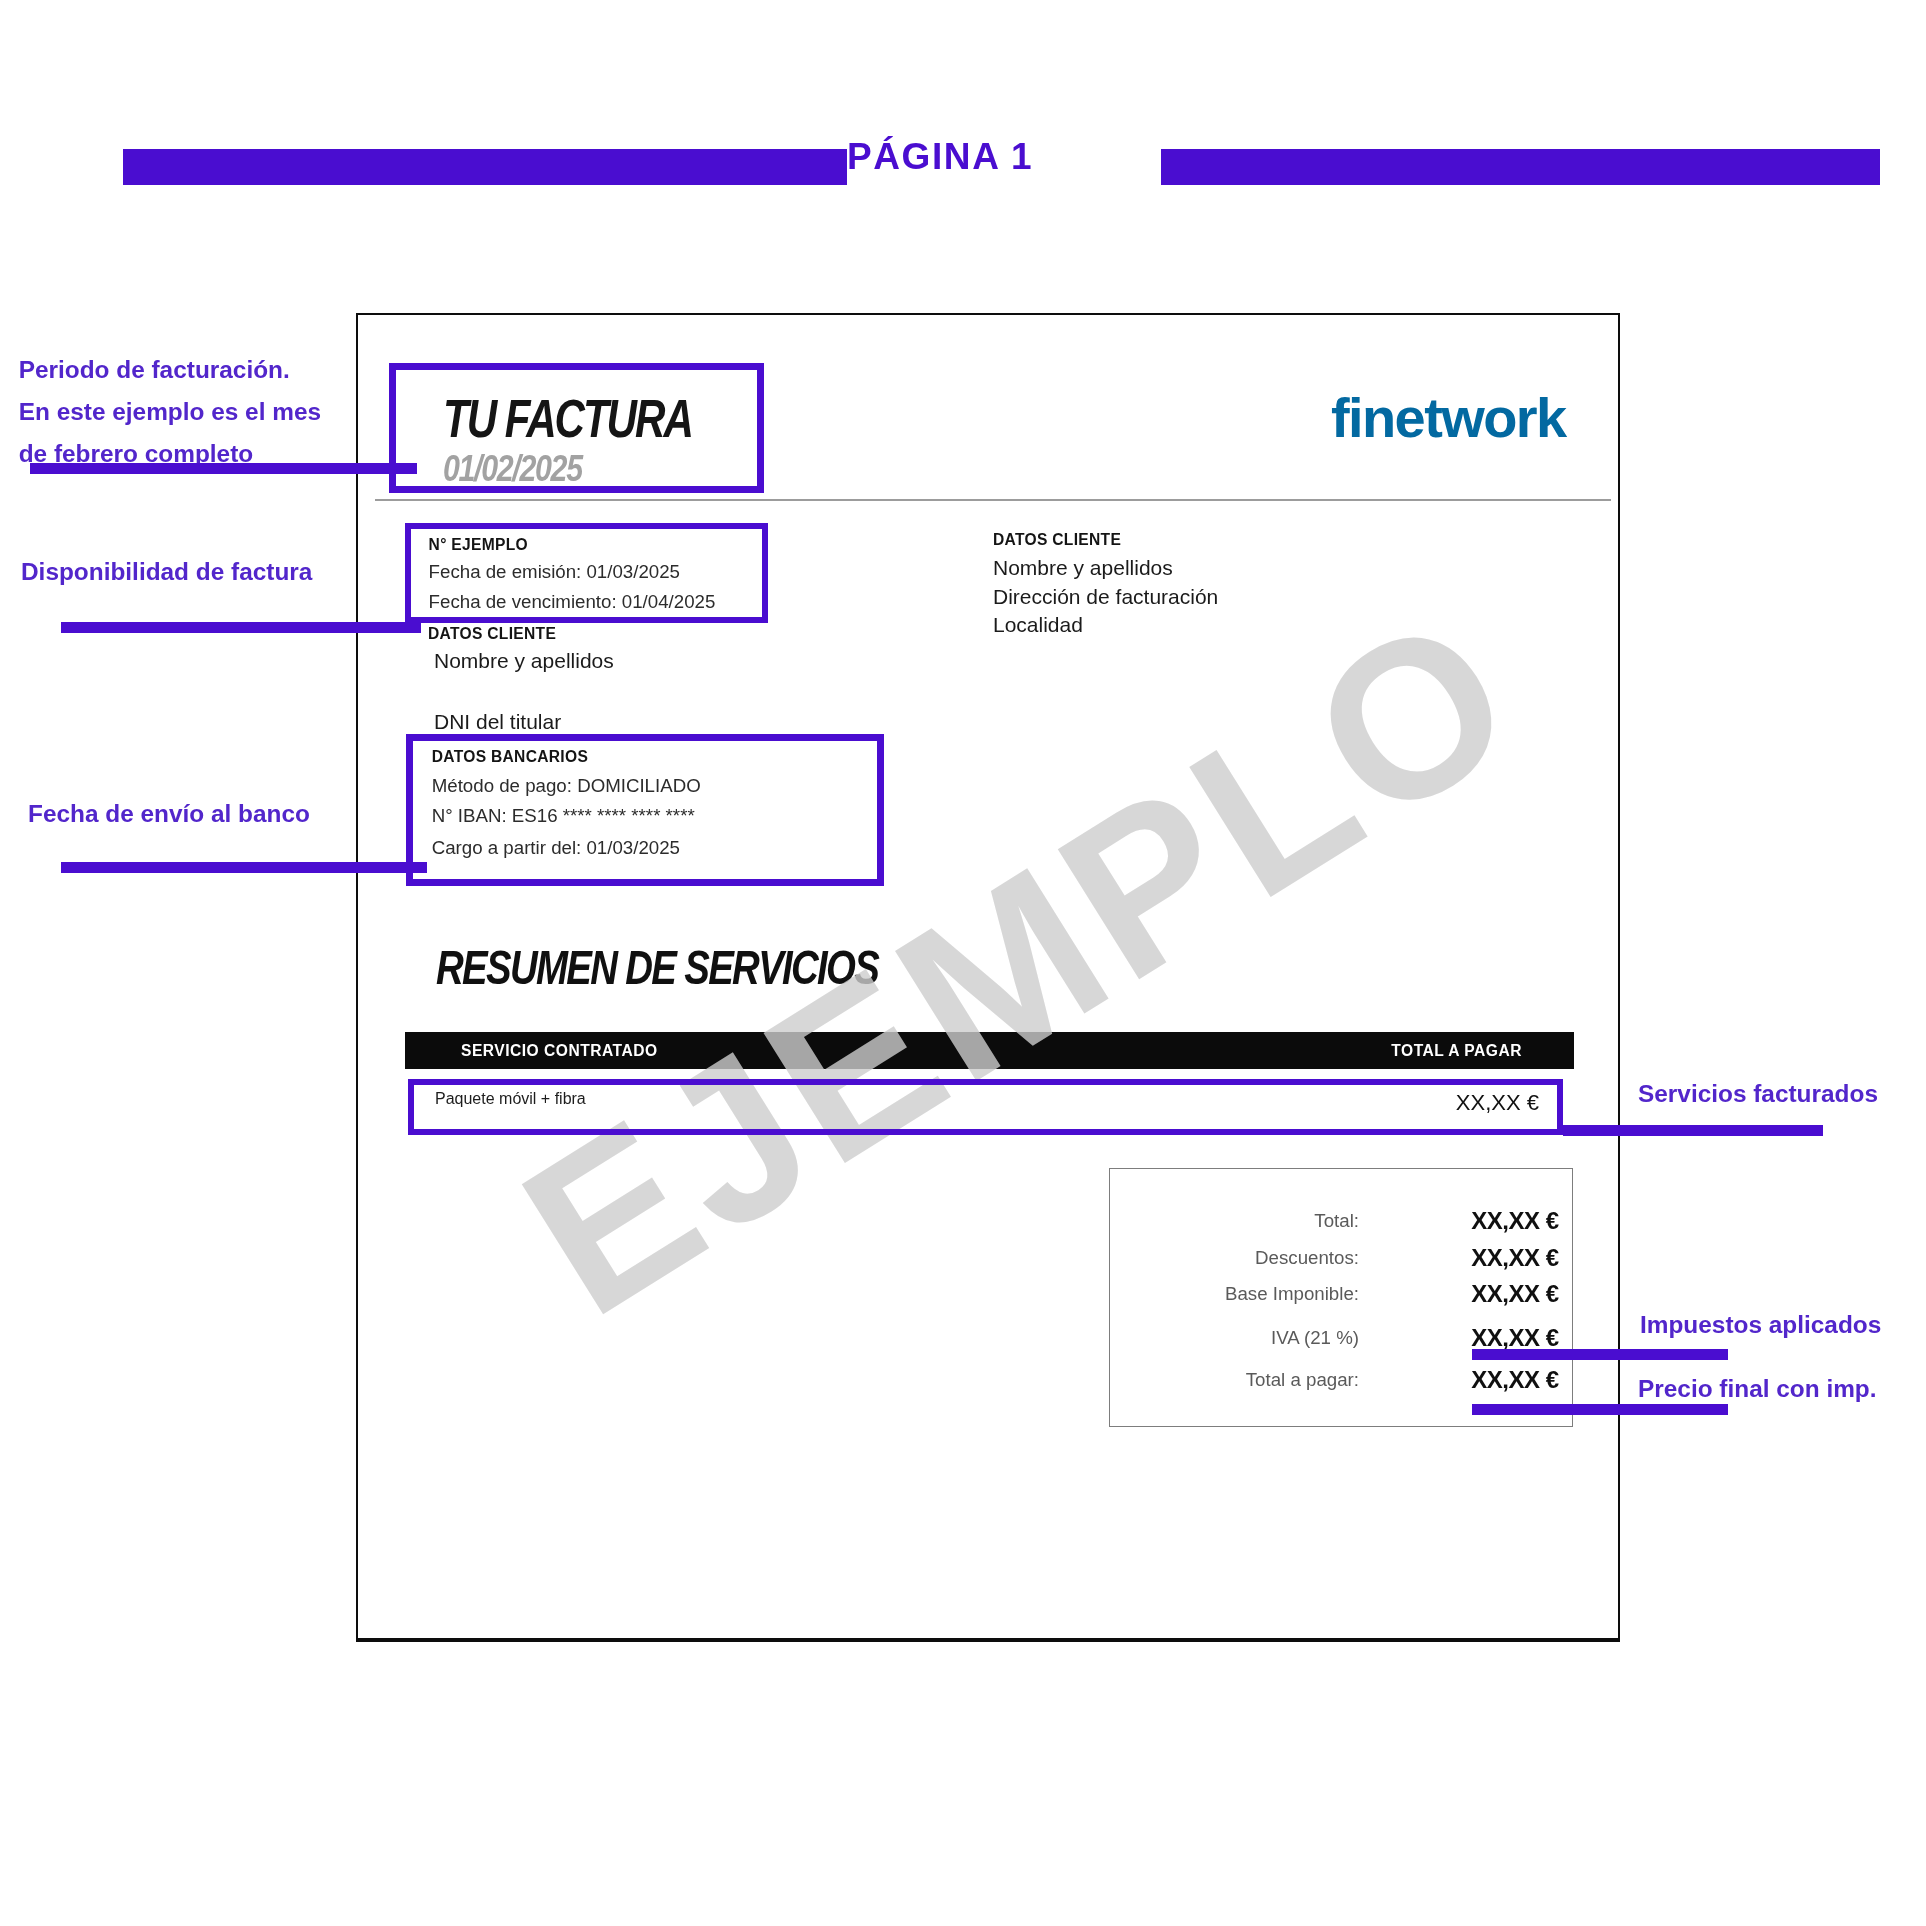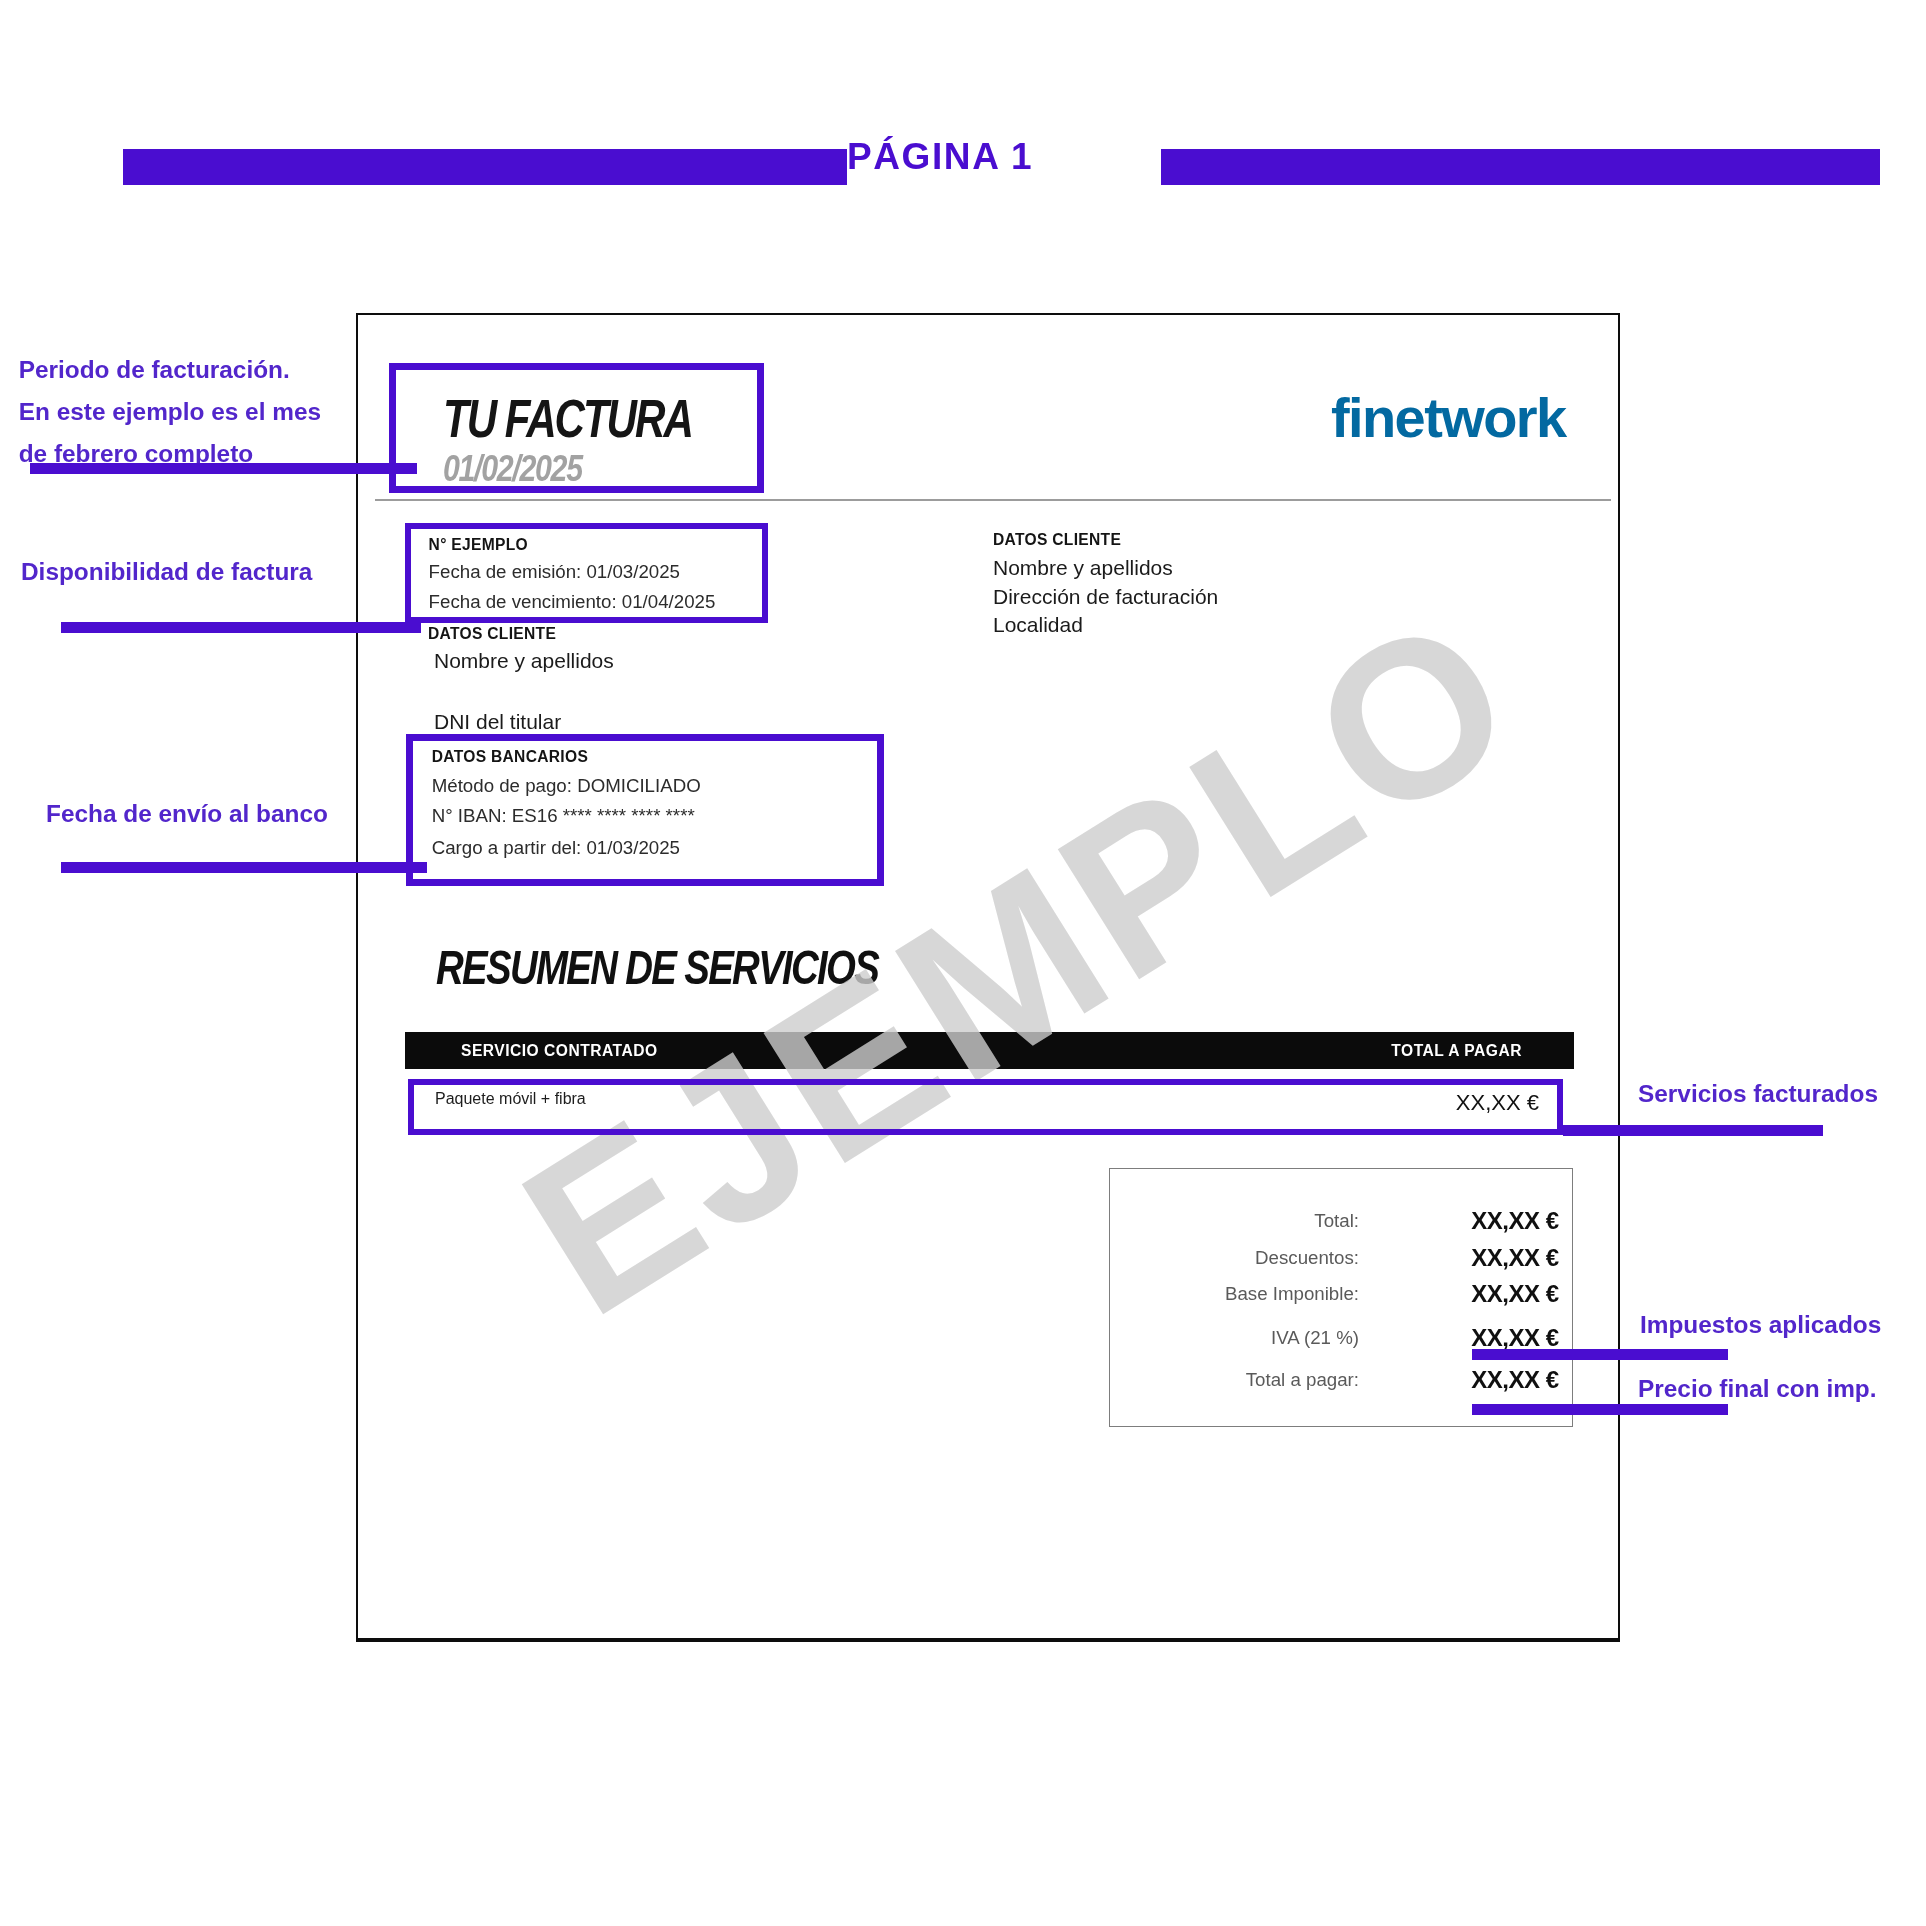--- a/index.html
+++ b/index.html
@@ -157,21 +157,21 @@
   <div class="ann-text" style="left:18.7px;top:349px;">
     <div>Periodo de facturación.</div>
     <div>En este ejemplo es el mes</div>
     <div>de febrero completo</div>
   </div>
   <div class="ann-line" style="left:30px;top:463px;width:387px;"></div>
 
   <div class="ann-text" style="left:21px;top:551px;">Disponibilidad de factura</div>
   <div class="ann-line" style="left:61px;top:622px;width:360px;"></div>
 
-  <div class="ann-text" style="left:46px;top:793px;">Fecha de envío al banco</div>
+  <div class="ann-text" style="left:28px;top:793px;">Fecha de envío al banco</div>
   <div class="ann-line" style="left:61px;top:862px;width:366px;"></div>
 
   <div class="ann-text" style="left:1638px;top:1073px;">Servicios facturados</div>
   <div class="ann-line" style="left:1563px;top:1125px;width:260px;"></div>
 
   <div class="ann-text" style="left:1640px;top:1304px;">Impuestos aplicados</div>
   <div class="ann-line" style="left:1472px;top:1349px;width:256px;"></div>
 
   <div class="ann-text" style="left:1638px;top:1368px;">Precio final con imp.</div>
   <div class="ann-line" style="left:1472px;top:1404px;width:256px;"></div>

